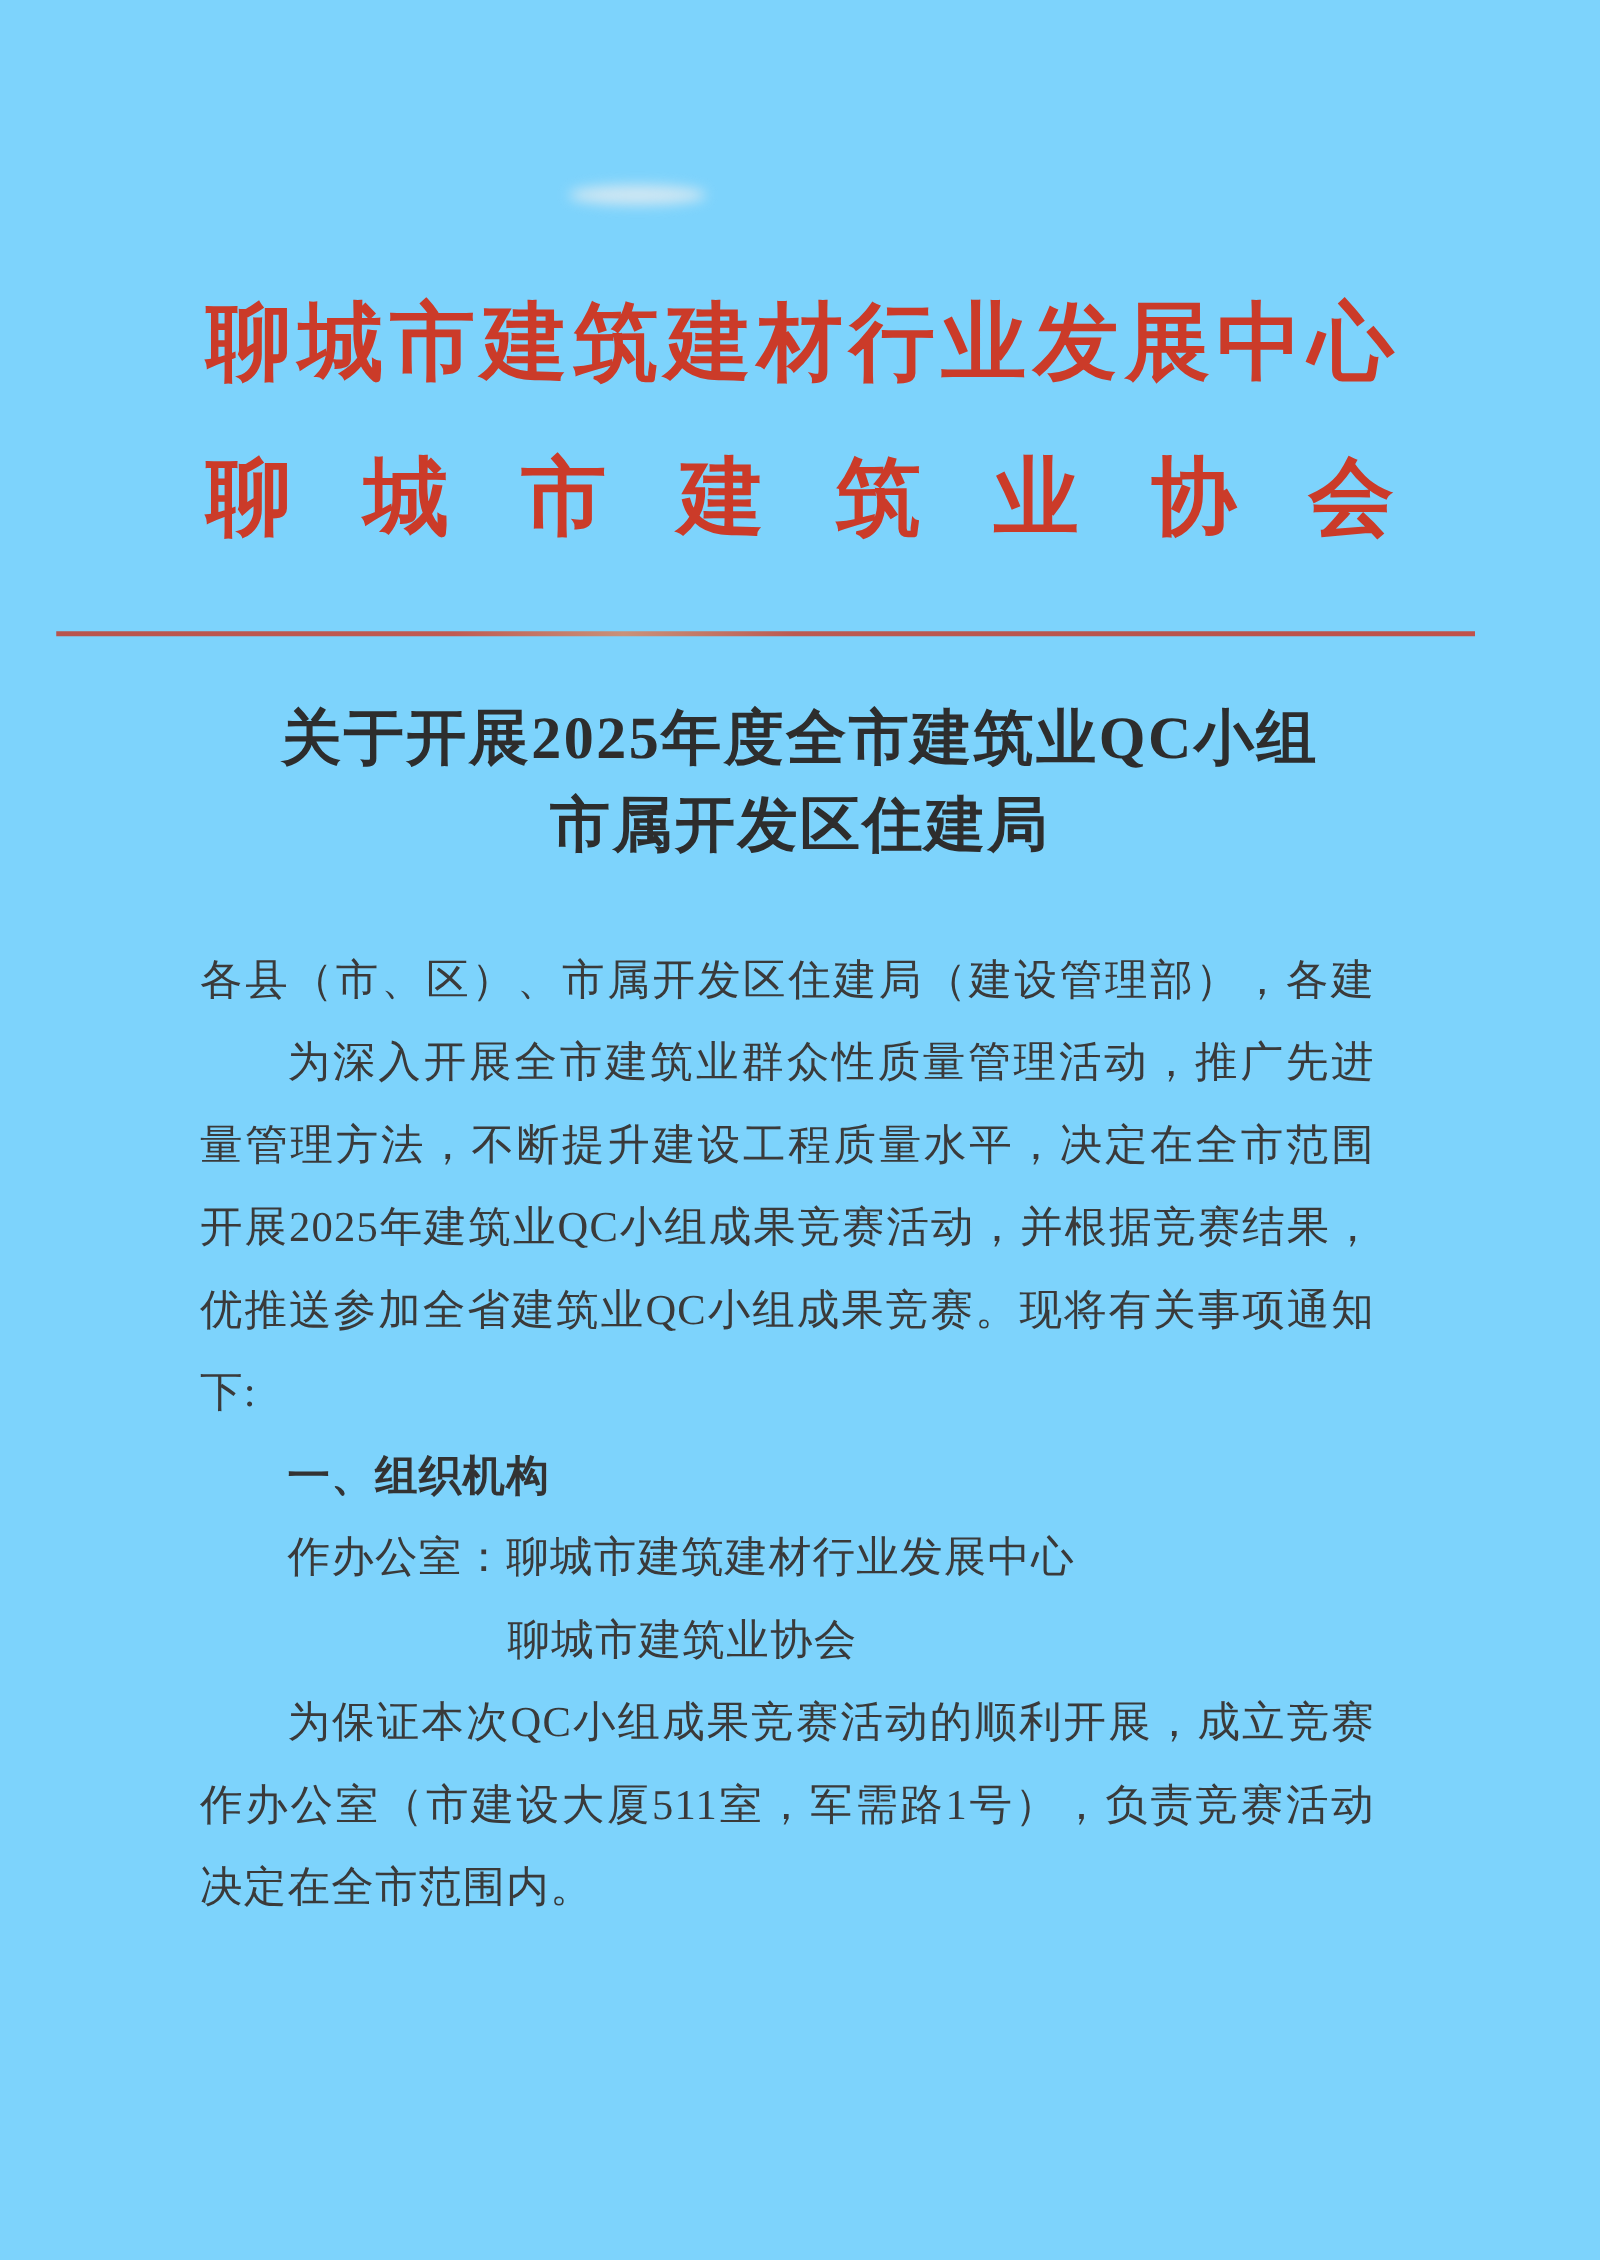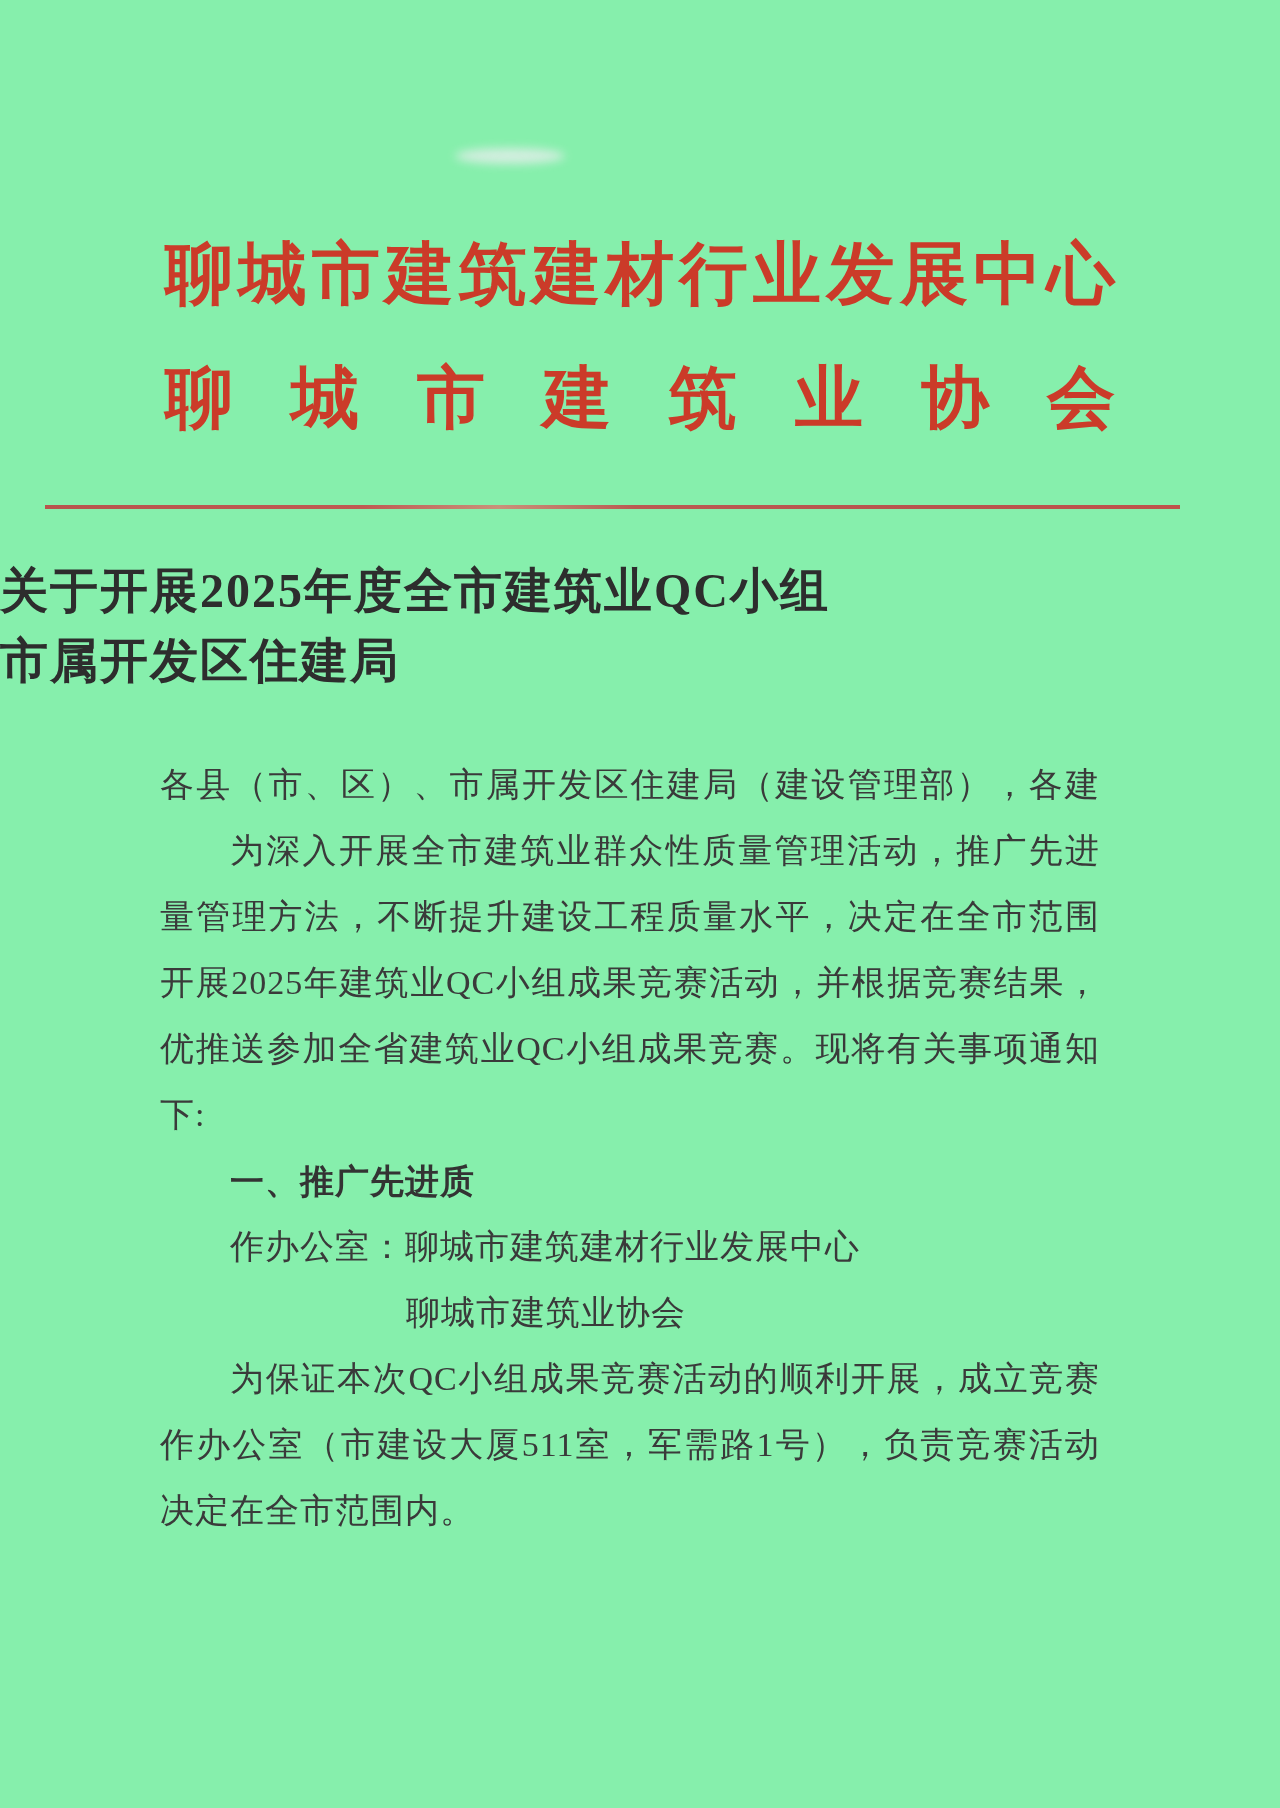--- a/index.html
+++ b/index.html
@@ -1,20 +1,20 @@
 <!DOCTYPE html>
 <html><head>
 <meta charset="utf-8">
 <style>
   html,body{margin:0;padding:0;background:#e8e8e8;}
   .page{
     position:relative;
     width:1280px;height:1808px;
     margin:0 auto;
-    background:#86efac;
+    background:#7dd3fc;
     overflow:hidden;
     font-family:"Liberation Serif","DejaVu Serif",serif;
   }
   
   .scan-artifact{
     position:absolute;left:455px;top:148px;width:110px;height:16px;
     background:#eceef0;border-radius:50%;
     filter:blur(5px);opacity:.75;
   }
   
@@ -32,21 +32,21 @@
   .letterhead.l1{top:240px;}
   .letterhead.l2{top:364px;}
   
   .divider{
     position:absolute;left:45px;top:505px;width:1135px;height:4px;
     background:linear-gradient(90deg,#b8544d 0%,#c05a52 28%,#c99179 40%,#bb5a52 52%,#b8544d 78%,#c0524b 100%);
   }
   
   .doc-title{
     position:absolute;left:0;top:556px;width:1280px;
-    text-align:left;
+    text-align:center;
     color:#2d2d2d;
     font-weight:bold;
     font-size:48px;
     line-height:70px;
     letter-spacing:2px;
   }
   
   .body-block{
     position:absolute;left:160px;top:752px;width:940px;
     color:#3a3a3a;
@@ -97,21 +97,21 @@
     <div class="bline full indent">为深入开展全市建筑业群众性质量管理活动，推广先进质</div>
 
     <div class="bline full">量管理方法，不断提升建设工程质量水平，决定在全市范围内</div>
 
     <div class="bline full">开展2025年建筑业QC小组成果竞赛活动，并根据竞赛结果，择</div>
 
     <div class="bline full">优推送参加全省建筑业QC小组成果竞赛。现将有关事项通知如</div>
 
     <div class="bline">下:</div>
 
-    <div class="bline heading indent">一、推广先进质</div>
+    <div class="bline heading indent">一、组织机构</div>
 
     <div class="bline indent">作办公室：聊城市建筑建材行业发展中心</div>
 
     <div class="bline indent2">聊城市建筑业协会</div>
 
     <div class="bline full indent">为保证本次QC小组成果竞赛活动的顺利开展，成立竞赛工</div>
 
     <div class="bline full">作办公室（市建设大厦511室，军需路1号），负责竞赛活动的</div>
 
     <div class="bline">决定在全市范围内。</div>

